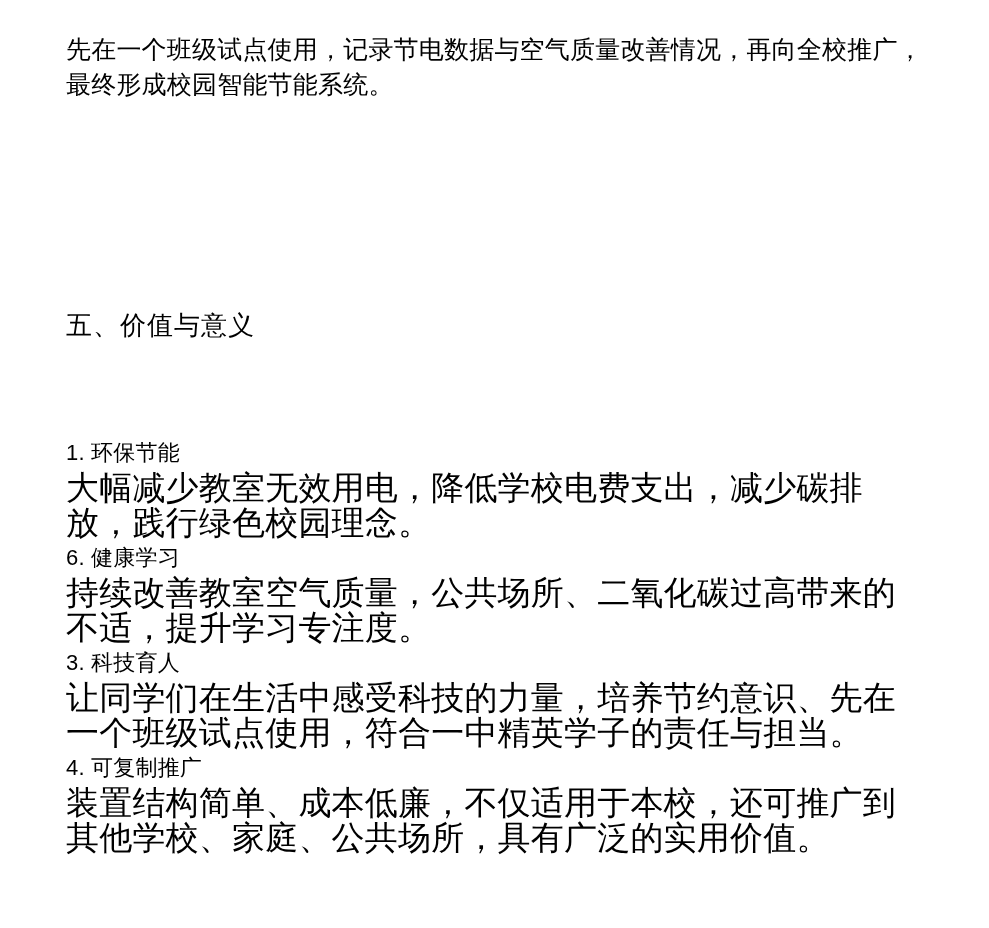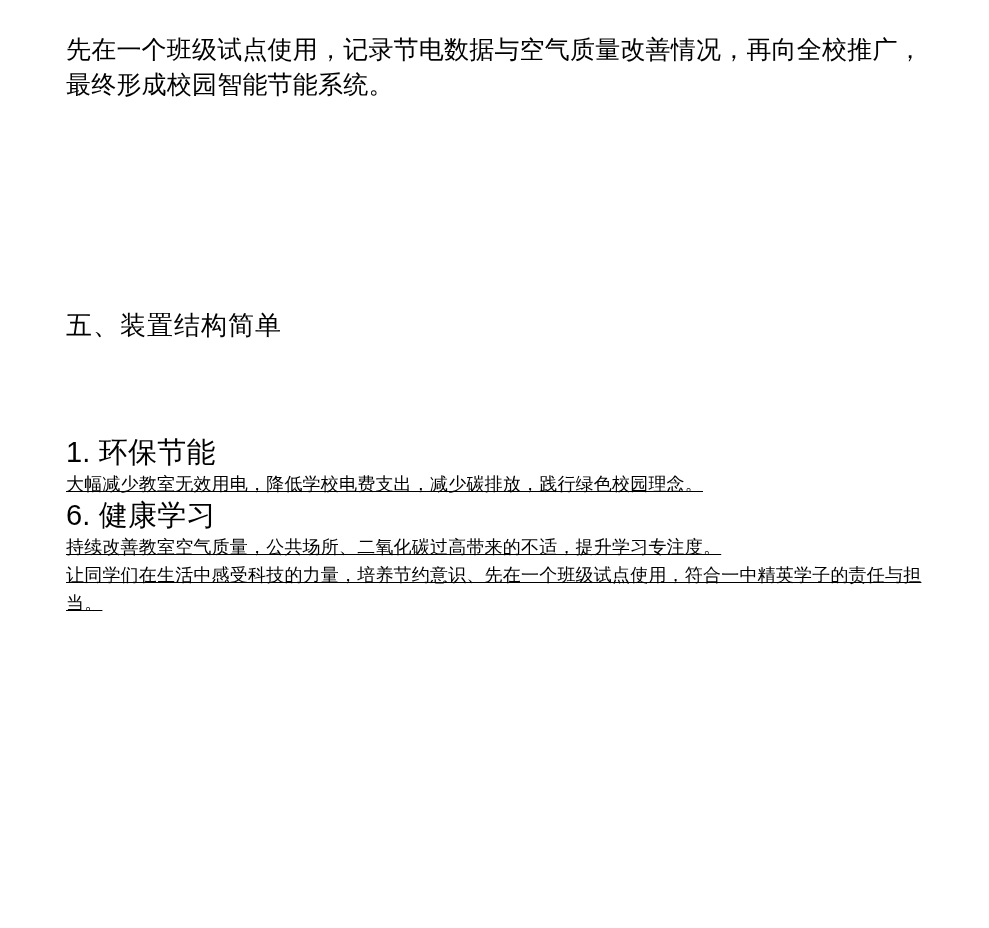--- a/index.html
+++ b/index.html
@@ -38,53 +38,57 @@
     padding-top: 205px;
     letter-spacing: 1px;
   }
   .list-block {
     padding-top: 92px;
   }
   .item {
     margin: 0;
   }
   .item-title {
-    font-size: 29px;
+    font-size: 22px;
     line-height: 35px;
     letter-spacing: 0.2px;
   }
   .item-body {
-    font-size: 18px;
-    line-height: 28px;
+    font-size: 33px;
+    line-height: 35px;
     letter-spacing: 0.2px;
     white-space: pre-wrap;
     word-break: break-all;
-    text-decoration: underline;
   }
 </style>
 </head>
 <body>
 
 <div class="page">
 
   <div class="para intro-para">先在一个班级试点使用，记录节电数据与空气质量改善情况，再向全校推广，最终形成校园智能节能系统。</div>
 
-  <div class="section-heading">五、装置结构简单</div>
+  <div class="section-heading">五、价值与意义</div>
 
   <div class="list-block">
 
     <div class="item">
       <div class="item-title">1. 环保节能</div>
       <div class="item-body">大幅减少教室无效用电，降低学校电费支出，减少碳排放，践行绿色校园理念。</div>
     </div>
 
     <div class="item">
       <div class="item-title">6. 健康学习</div>
       <div class="item-body">持续改善教室空气质量，公共场所、二氧化碳过高带来的不适，提升学习专注度。</div>
     </div>
 
     <div class="item">
+      <div class="item-title">3. 科技育人</div>
       <div class="item-body">让同学们在生活中感受科技的力量，培养节约意识、先在一个班级试点使用，符合一中精英学子的责任与担当。</div>
     </div>
 
+    <div class="item">
+      <div class="item-title">4. 可复制推广</div>
+      <div class="item-body">装置结构简单、成本低廉，不仅适用于本校，还可推广到其他学校、家庭、公共场所，具有广泛的实用价值。</div>
+    </div>
 
   </div>
 </div>
 
 </body></html>

